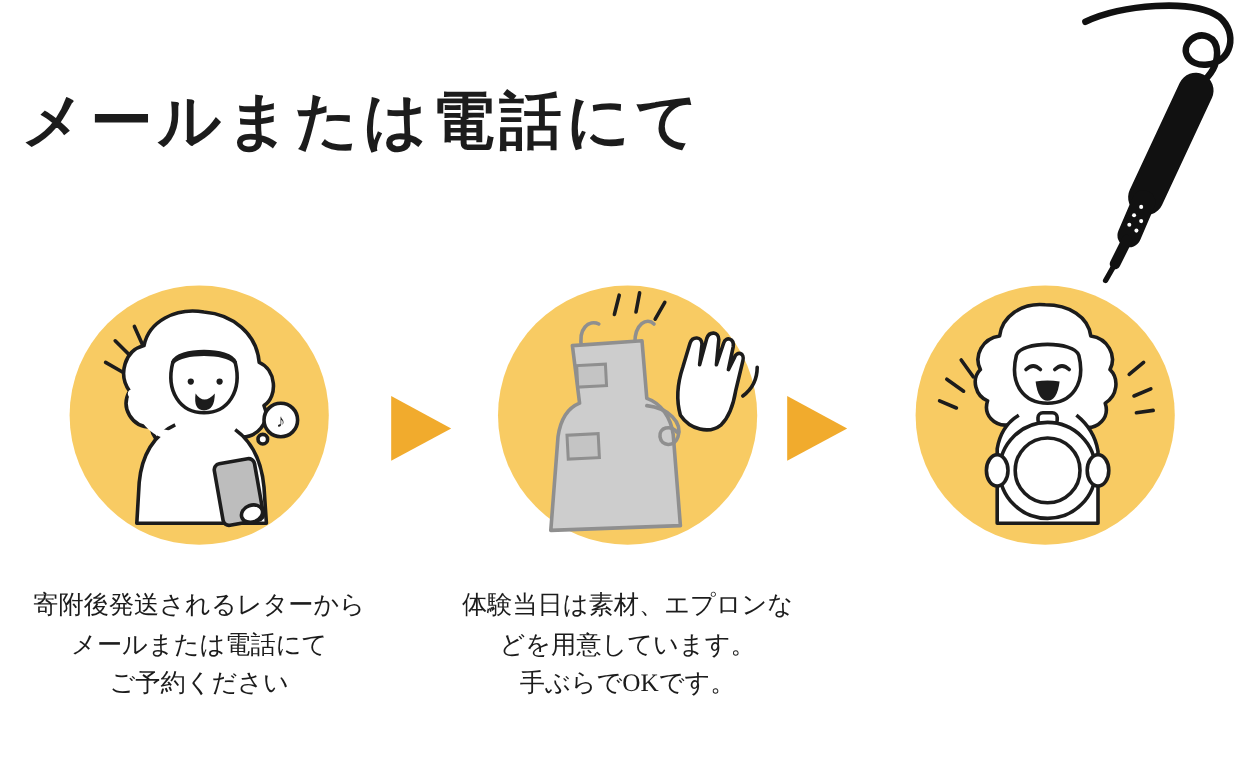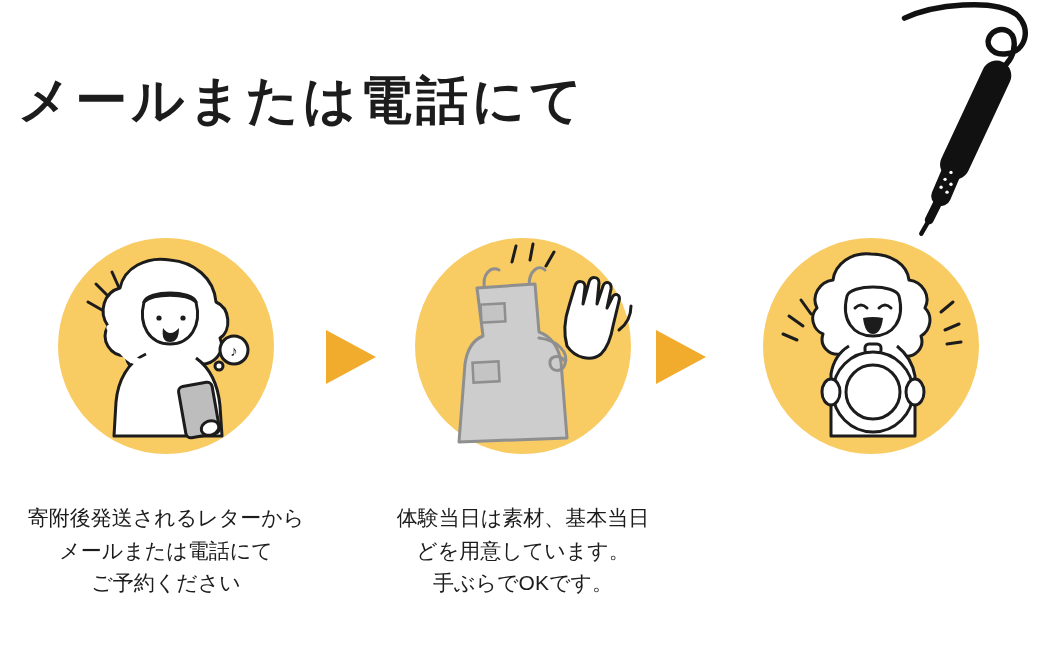--- a/index.html
+++ b/index.html
@@ -42,25 +42,26 @@
     background:var(--circle,#f8cb63);
     margin:0 auto;
     position:relative;
   }
   .circle svg {
     position:absolute; left:0; top:0;
     width:100%; height:100%;
     overflow:visible;
   }
   .caption {
-    margin-top:48px;
+    margin-top:34px;
     font-size:21px;
     line-height:1.55;
     white-space:pre-line;
     color:var(--ink,#1c1c1c);
+    font-family:Liberation Serif, serif;
   }
   .arrow {
     position:absolute;
     top:330px;
     width:0; height:0;
     border-top:27px solid transparent;
     border-bottom:27px solid transparent;
     border-left:50px solid var(--arrow,#f1ab2d);
   }
   .arrow-1 { left:326px; }
@@ -133,21 +134,21 @@
         <path class="apron-line" stroke-width="5" d="M70,52 C66,36 76,28 84,32"></path>
         <path class="apron-line" stroke-width="5" d="M114,48 C114,32 124,26 130,32"></path>
         <path class="apron-shape" d="M62,50 L120,46 L124,94 C136,98 144,110 146,124 L152,200 L44,204 L50,126 C52,112 58,102 68,98 Z"></path>
         <rect x="66" y="66" width="24" height="18" fill="#c4c4c4" stroke="var(--apron-line,#8f8f8f)" stroke-width="2.5" transform="rotate(-3 78 75)"></rect>
         <rect x="58" y="124" width="26" height="20" fill="#c4c4c4" stroke="var(--apron-line,#8f8f8f)" stroke-width="2.5" transform="rotate(-3 71 134)"></rect>
         <path class="apron-line" d="M124,100 C142,102 154,114 150,126 C147,135 136,134 135,126 C134,118 144,116 149,122"></path>
         <path class="white-shape" d="M152,108 C148,94 150,80 154,68 L160,48 C162,42 170,42 170,49 L168,66 L174,44 C176,38 184,38 184,45 L182,66 L188,48 C190,42 197,44 196,51 L192,70 L197,60 C199,54 206,56 204,63 L198,88 C196,100 192,110 186,116 C176,124 160,120 152,108 Z"></path>
         <path class="ink-line" d="M204,92 C212,86 216,78 216,68"></path>
       </svg>
     </div>
-    <p class="caption">体験当日は素材、基本当日
+    <p class="caption">体験当日は素材、エプロンな
 どを用意しています。
 手ぶらでOKです。</p>
   </div>
 
   <div class="arrow arrow-2"></div>
 
   <div class="step step-3">
     <div class="circle">
       <svg viewBox="0 0 216 216" aria-hidden="true">
         <path class="ink-line" d="M20,96 L34,102"></path>

